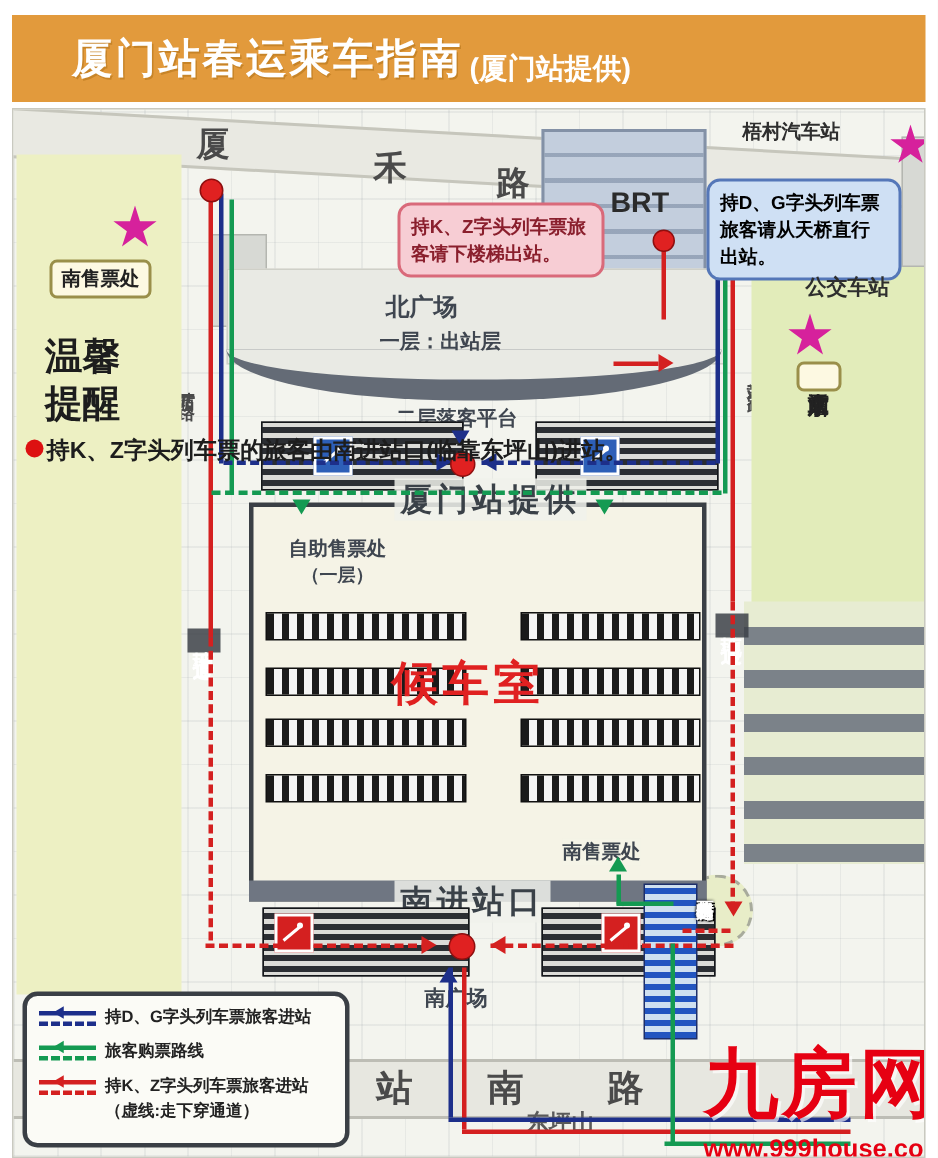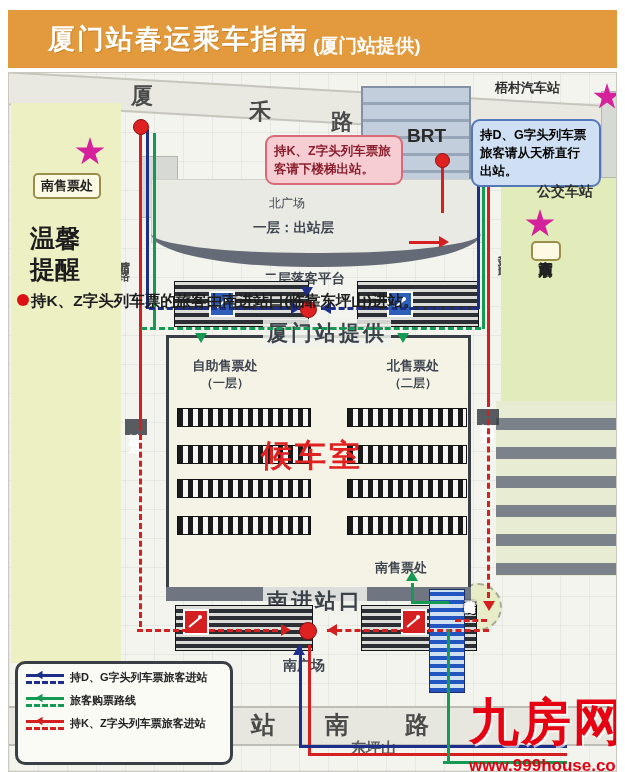--- a/index.html
+++ b/index.html
@@ -162,21 +162,21 @@
         <path d="M1 13 L13 3" stroke="#fff" stroke-width="2" fill="none"></path>
         <circle cx="12" cy="3" r="2" fill="#fff"></circle>
       </svg>
   </div>
   <span class="abs" style="left:378px;top:150px;font-size:8.5px;font-weight:bold;color:#222;background:rgba(235,235,230,.8);">BRT站台</span>
 
   <div class="abs plaza"></div>
   <div class="abs crescent">
     <div class="abs crescent-inner"></div>
   </div>
-  <span class="abs" style="left:260px;top:122px;font-size:12px;font-weight:normal;color:#3f4650;">北广场</span>
+  <span class="abs" style="left:248px;top:122px;font-size:16px;font-weight:bold;color:#3f4650;">北广场</span>
   <span class="abs" style="left:244px;top:146px;font-size:13.5px;font-weight:bold;color:#3f4650;">一层：出站层</span>
 
   <span class="abs" style="left:255px;top:197px;font-size:13.5px;font-weight:bold;color:#3f4650;">二层落客平台</span>
   <div class="abs esc-frame" style="left:165px;top:208px;width:135px;height:46px;"></div>
   <div class="abs esc-icon esc-blue" style="left:200px;top:218px;">
     <svg width="16" height="16" viewBox="0 0 16 16">
         <path d="M1 13 L13 3" stroke="#fff" stroke-width="2" fill="none"></path>
         <circle cx="12" cy="3" r="2" fill="#fff"></circle>
       </svg>
   </div>
@@ -187,24 +187,20 @@
         <circle cx="12" cy="3" r="2" fill="#fff"></circle>
       </svg>
   </div>
 
   <div class="abs hall"></div>
   <span class="abs gate-label" style="left:254px;top:246px;font-size:21px;">厦门站提供</span>
 
   <div class="abs" style="left:168px;top:284px;width:96px;text-align:center;">
     <div style="font-size:13px;font-weight:bold;color:#3f4650;">自助售票处</div>
     <div style="font-size:12px;font-weight:bold;color:#3f4650;">（一层）</div>
-  </div>
-  <div class="abs" style="left:356px;top:284px;width:96px;text-align:center;">
-    <div style="font-size:13px;font-weight:bold;color:#3f4650;">北售票处</div>
-    <div style="font-size:12px;font-weight:bold;color:#3f4650;">（二层）</div>
   </div>
 
   <div class="abs seat" style="left:168px;top:335px;width:132px;"></div>
   <div class="abs seat" style="left:338px;top:335px;width:118px;"></div>
   <div class="abs seat" style="left:168px;top:372px;width:132px;"></div>
   <div class="abs seat" style="left:338px;top:372px;width:118px;"></div>
   <div class="abs seat" style="left:168px;top:406px;width:132px;"></div>
   <div class="abs seat" style="left:338px;top:406px;width:118px;"></div>
   <div class="abs seat" style="left:168px;top:443px;width:132px;"></div>
   <div class="abs seat" style="left:338px;top:443px;width:118px;"></div>
@@ -324,20 +320,21 @@
       <span class="legend-label">旅客购票路线</span>
     </div>
     <div class="legend-row" style="margin-top:8px;">
       <div class="swatch">
         <div class="s1 h-solid-red"></div>
           <div class="s2 h-dash-red"></div>
         <div class="tri tri-l c-red" style="transform:scale(.7);"></div>
       </div>
       <span class="legend-label">持K、Z字头列车票旅客进站</span>
     </div>
+    <div class="legend-note">（虚线:走下穿通道）</div>
   </div>
 
   <div class="abs" style="left:460px;top:616px;z-index:50;">
     <div class="wm-name">九房网</div>
     <div class="wm-url">www.999house.com</div>
   </div>
 
 </div>
 
 </body></html>

